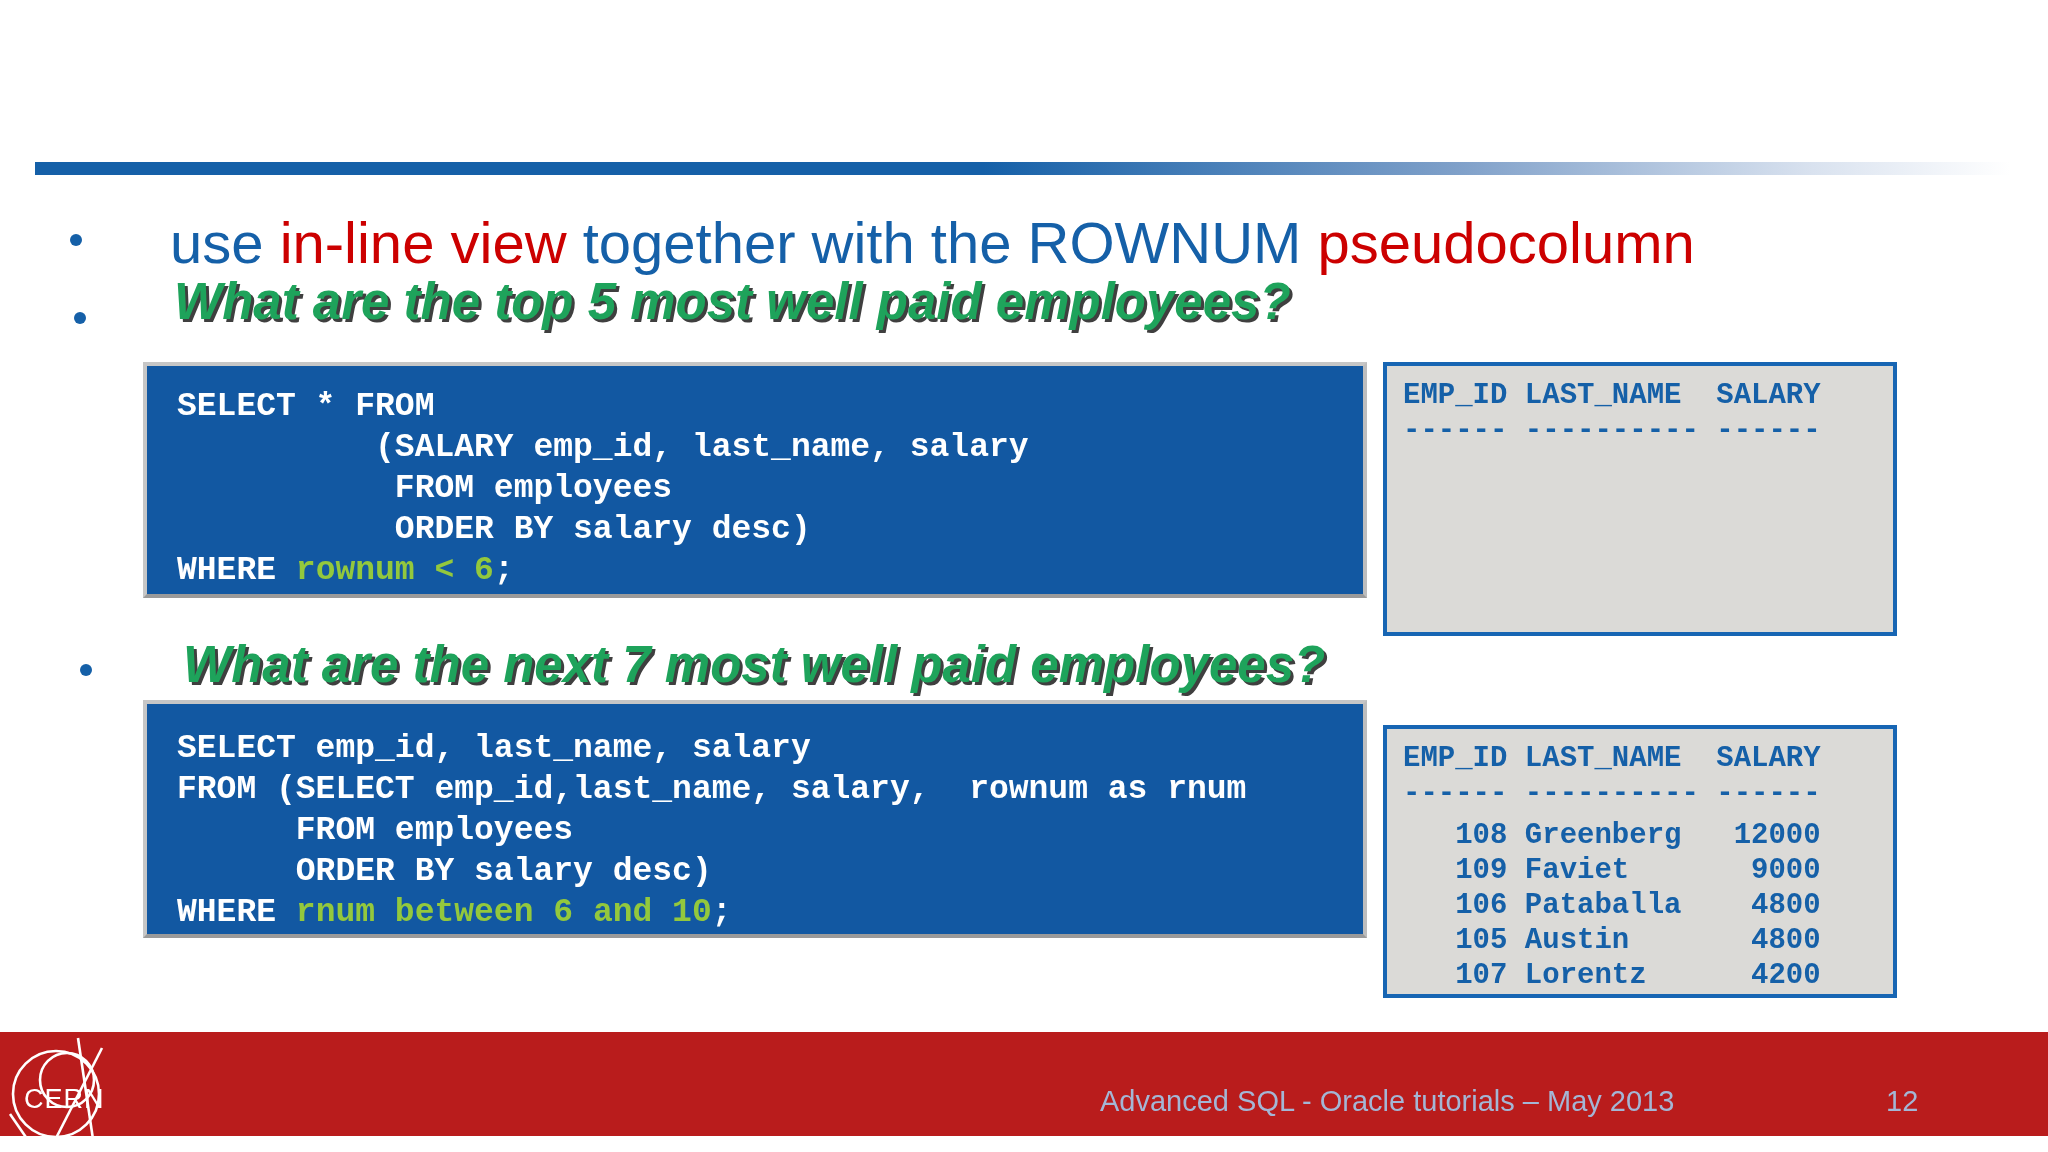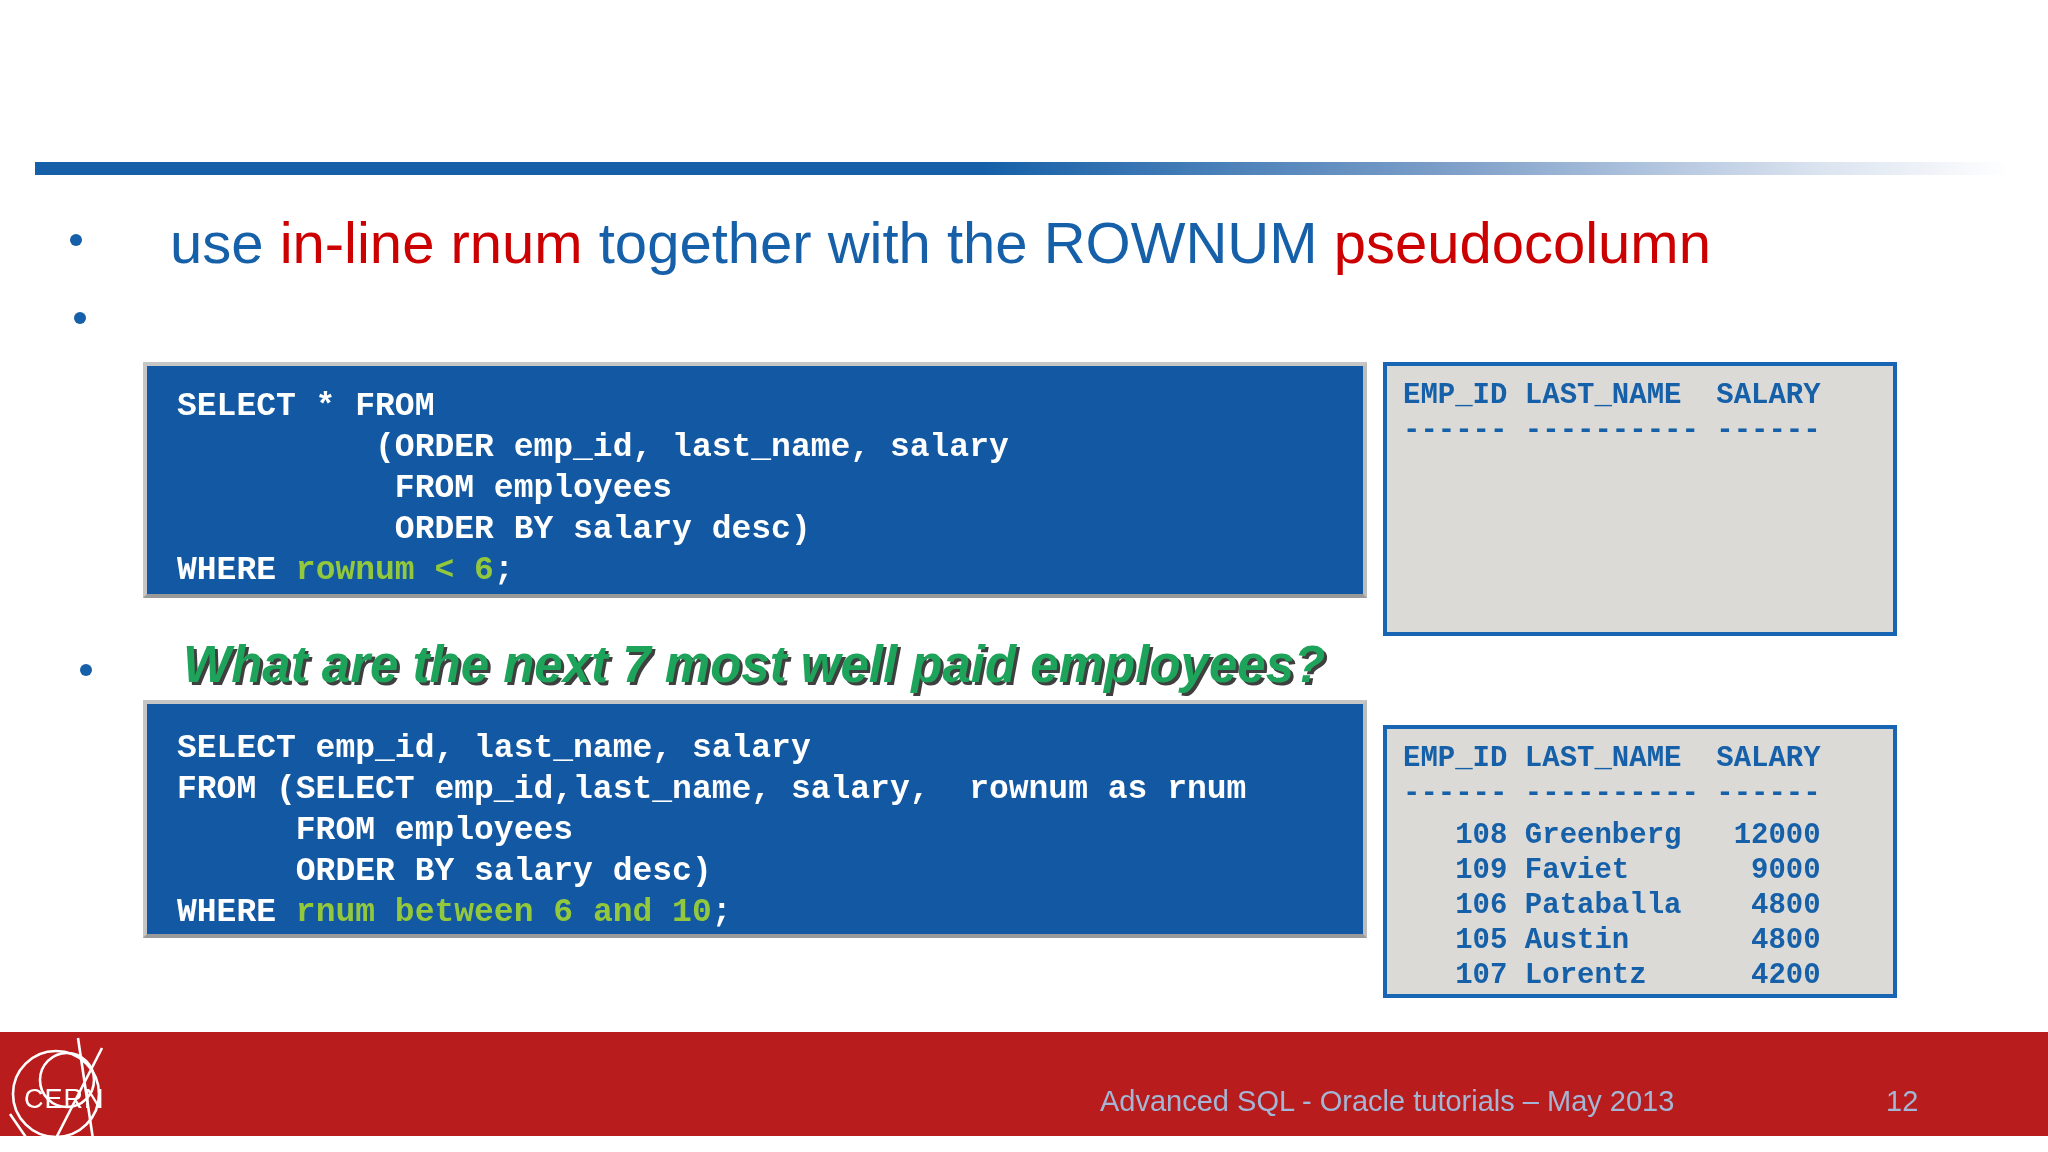--- a/index.html
+++ b/index.html
@@ -66,27 +66,28 @@
   }
 </style>
 </head>
 <body>
 
 <div class="slide">
 
   <div class="rule"></div>
 
   <span class="dot" id="dot1"></span>
-  <div class="bullet-line" id="bullet1"><span class="seg-blue">use </span><span class="seg-red">in-line rnum</span><span class="seg-blue"> together with the ROWNUM </span><span class="seg-red">pseudocolumn</span></div>
+  <div class="bullet-line" id="bullet1"><span class="seg-blue">use </span><span class="seg-red">in-line view</span><span class="seg-blue"> together with the ROWNUM </span><span class="seg-red">pseudocolumn</span></div>
 
   <span class="dot" id="dot2"></span>
+  <div class="question" id="q1">What are the top 5 most well paid employees?</div>
 
   <div class="code" id="code1">
       <div class="code-line">SELECT * FROM</div>
-      <div class="code-line">          (ORDER emp_id, last_name, salary</div>
+      <div class="code-line">          (SALARY emp_id, last_name, salary</div>
       <div class="code-line">           FROM employees</div>
       <div class="code-line">           ORDER BY salary desc)</div>
       <div class="code-line"><span>WHERE </span><span class="hl">rownum &lt; 6</span><span>;</span></div>
     </div>
 
   <div class="rtable" id="table1">
     <pre class="t-head">EMP_ID LAST_NAME  SALARY
 ------ ---------- ------</pre>
   </div>
 

